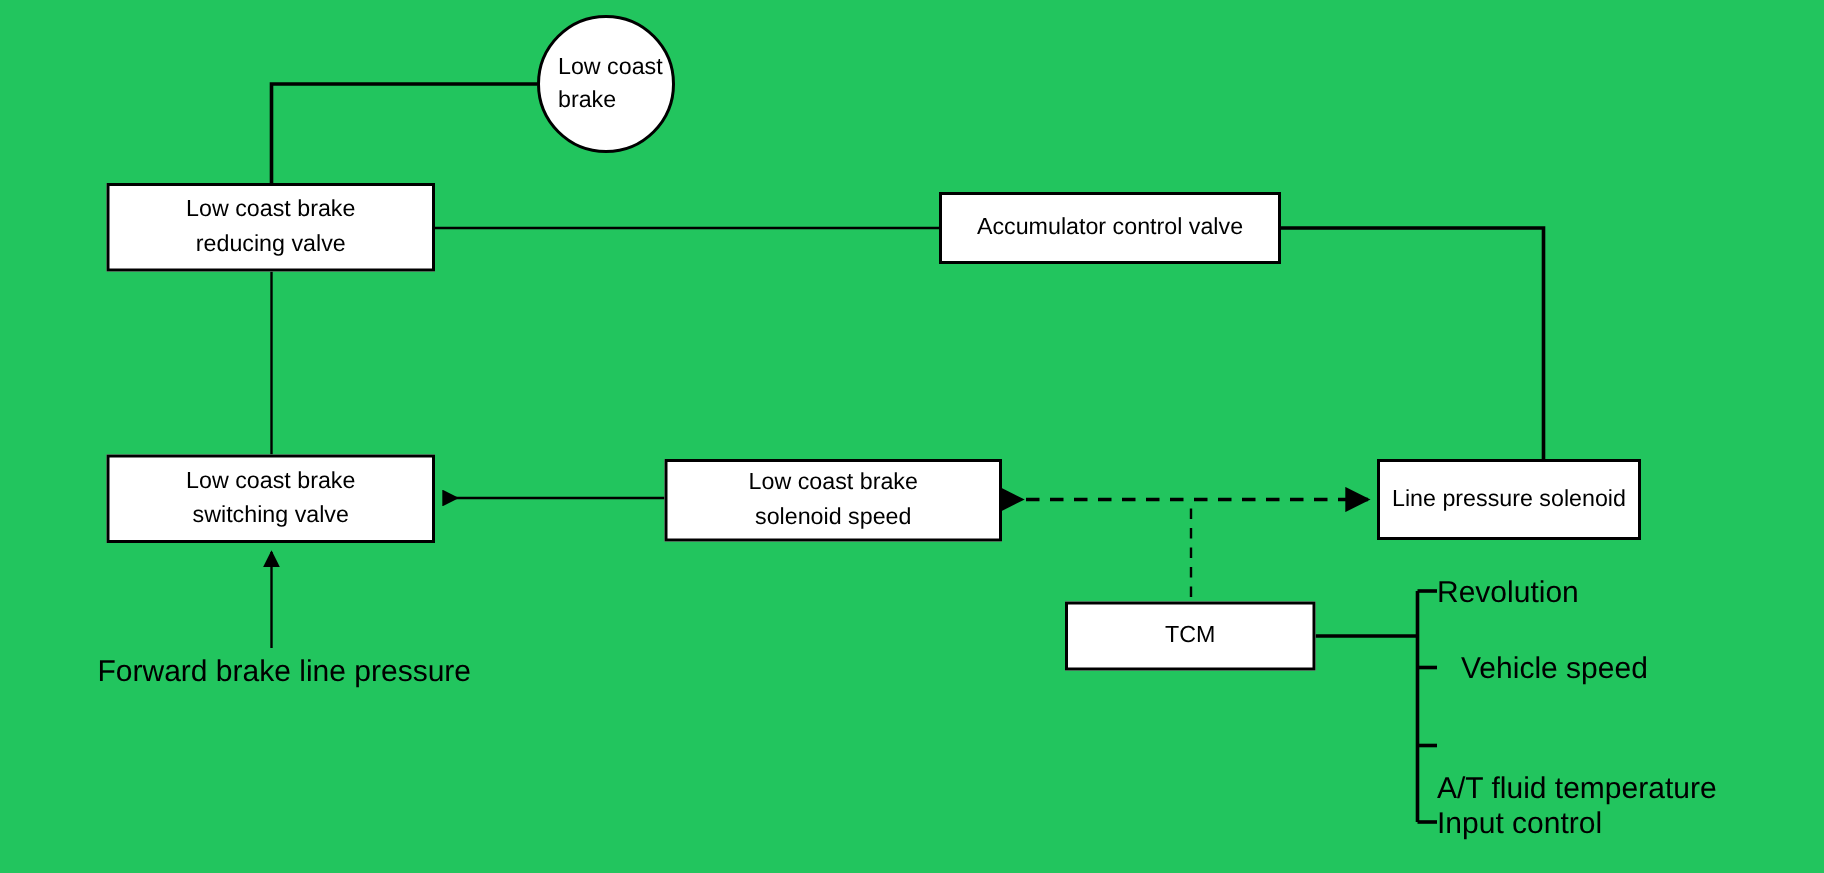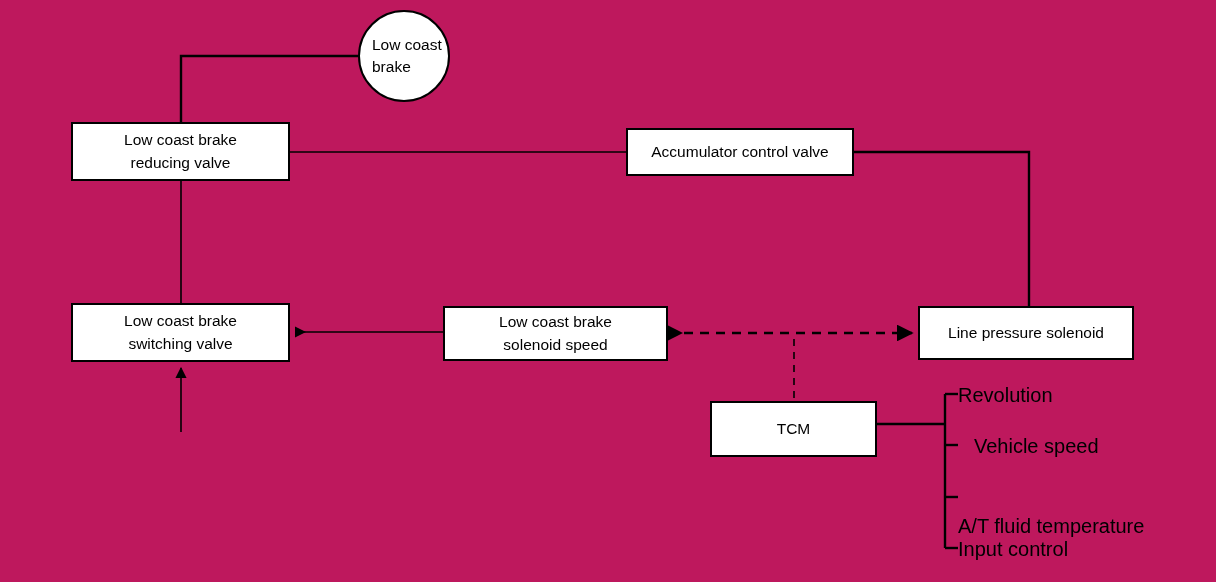--- a/index.html
+++ b/index.html
@@ -4,21 +4,21 @@
 <style>
   html, body {
     margin: 0;
     padding: 0;
     background: #ffffff;
   }
   #diagram-root {
     position: relative;
     width: 1216px;
     height: 582px;
-    background: #be185d;
+    background: #22c55e;
     font-family: "Liberation Sans", sans-serif;
     overflow: hidden;
   }
   #connectors {
     position: absolute;
     left: 0;
     top: 0;
     width: 1216px;
     height: 582px;
   }
@@ -126,28 +126,31 @@
   </div>
 
   <div class="node-box" style="left:71px; top:303px; width:219px; height:59px;">
     <span style="white-space:pre-line;"><span>Low coast brake</span><br><span>switching valve</span></span>
   </div>
 
   <div class="node-box" style="left:443px; top:306px; width:225px; height:55px;">
     <span style="white-space:pre-line;"><span>Low coast brake</span><br><span>solenoid speed</span></span>
   </div>
 
-  <div class="node-box" style="left:918px; top:306px; width:216px; height:54px;">
+  <div class="node-box" style="left:918px; top:306px; width:176px; height:54px;">
     <span>Line pressure solenoid</span>
   </div>
 
-  <div class="node-box" style="left:710px; top:401px; width:167px; height:56px;">
+  <div class="node-box" style="left:710px; top:401px; width:167px; height:46px;">
     <span>TCM</span>
   </div>
 
+  <div class="leaf-label" style="left:65px; top:437px;">
+    <span>Forward brake line pressure</span>
+  </div>
 
   <div class="leaf-label" style="left:958px; top:384px;">
     <span>Revolution</span>
   </div>
   <div class="leaf-label" style="left:958px; top:435px;margin-left:16px;">
     <span>Vehicle speed</span>
   </div>
   <div class="leaf-label" style="left:958px; top:487px;margin-top:28px;">
     <span>A/T fluid temperature</span>
   </div>

